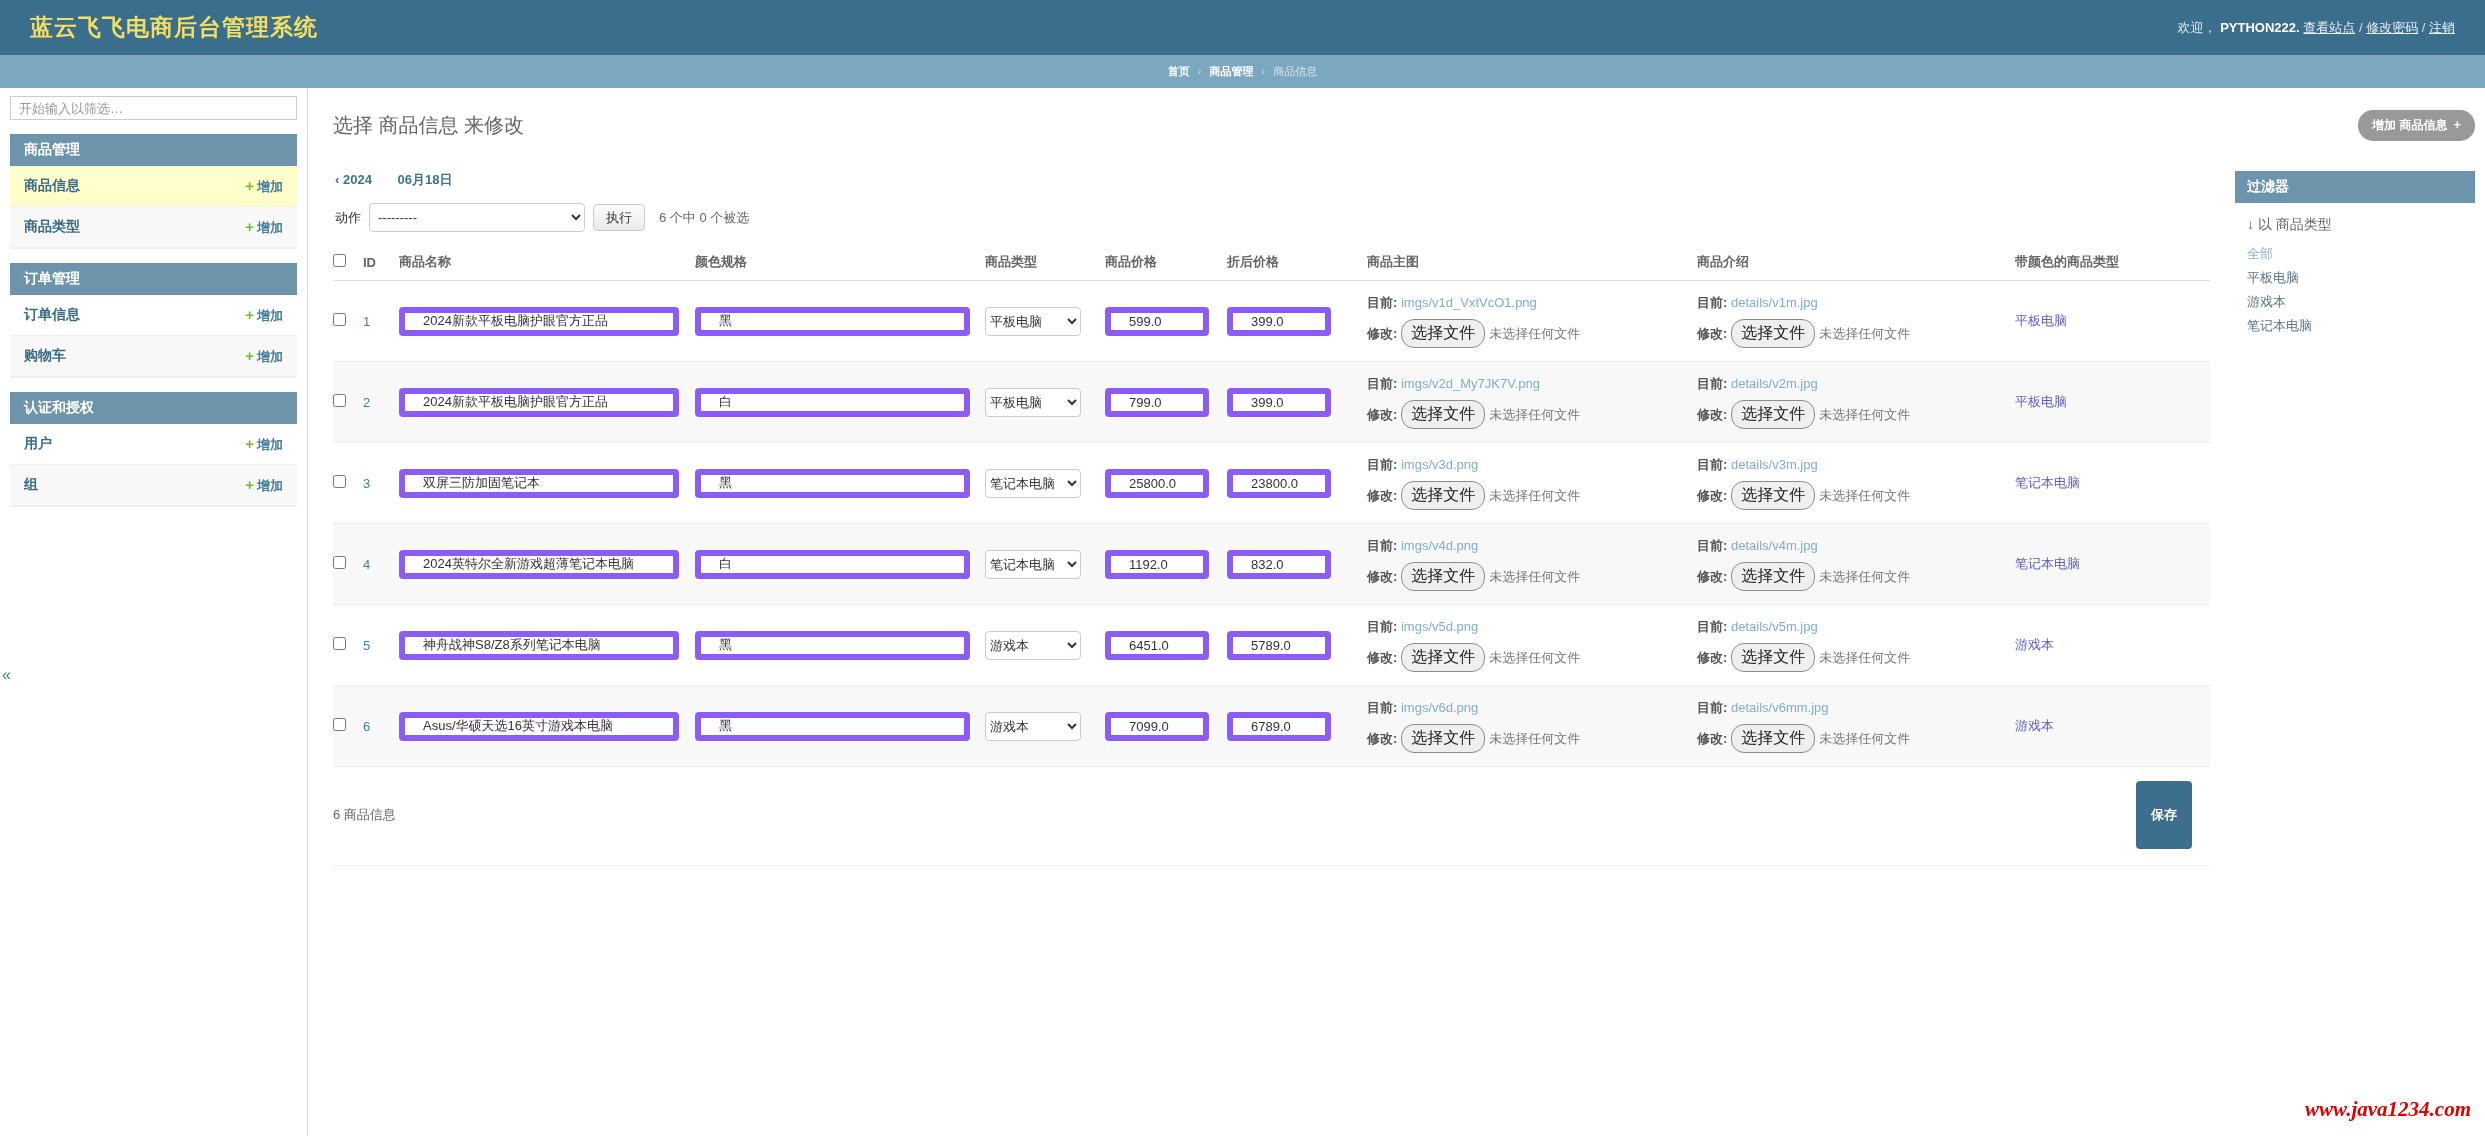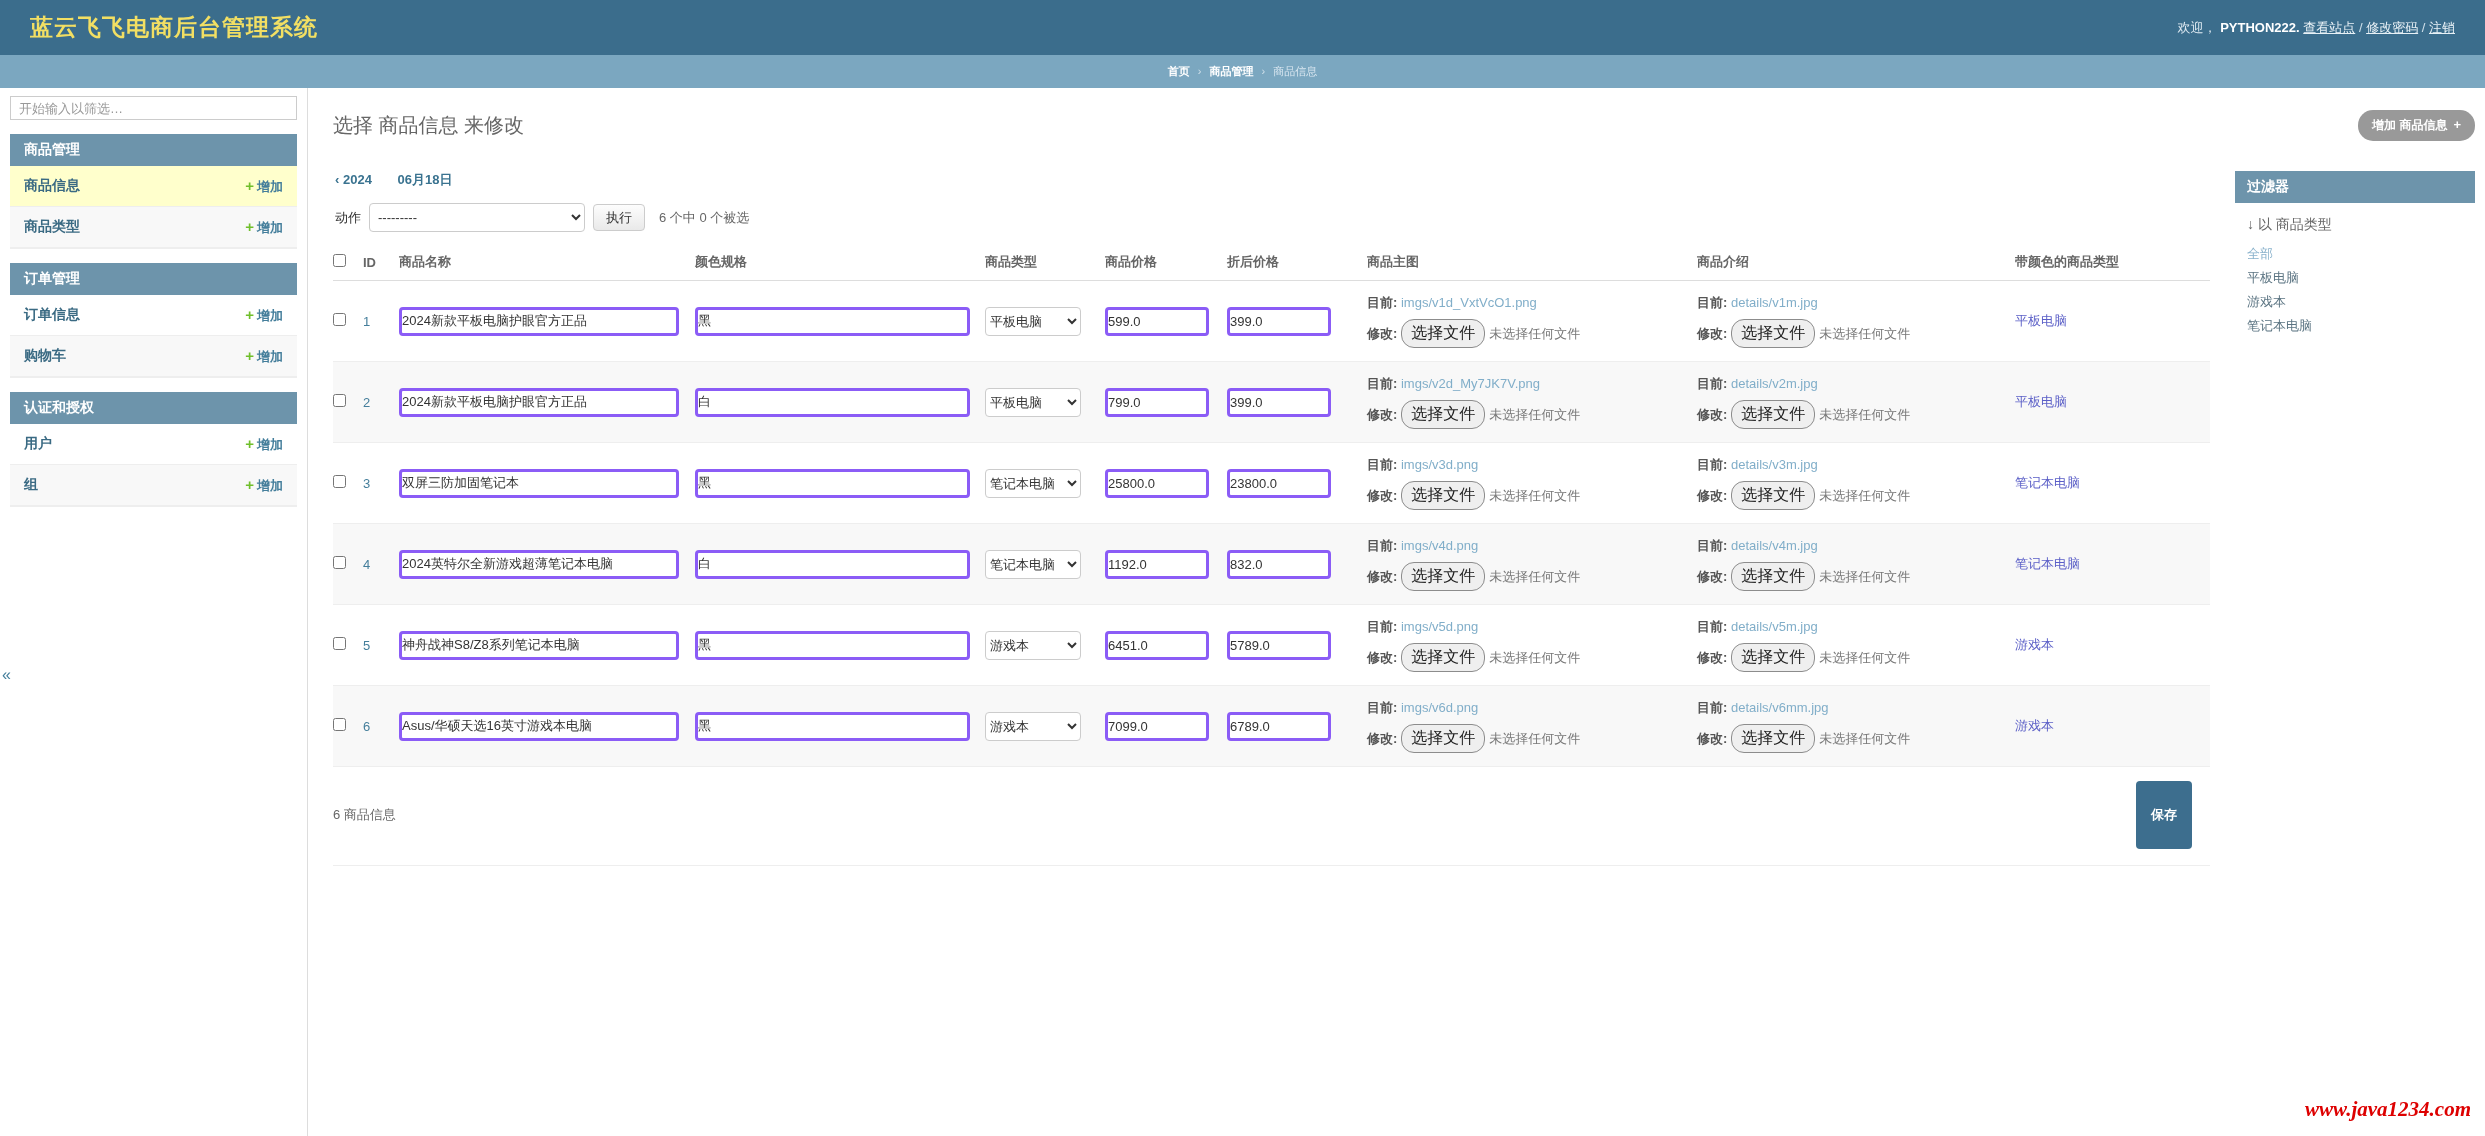--- a/index.html
+++ b/index.html
@@ -85,21 +85,21 @@
   #result-table{width:100%;border-collapse:collapse;}
   #result-table th{font-size:13px;color:#666;font-weight:bold;text-align:left;
     padding:9px 10px 9px 0;border-bottom:1px solid #ddd;white-space:nowrap;}
   #result-table td, #result-table tbody th{padding:13px 10px 13px 0;vertical-align:middle;
     border-bottom:1px solid #eee;font-weight:normal;text-align:left;}
   #result-table tbody tr:nth-child(even){background:#f8f8f8;}
   .col-cb{width:30px;} .col-id{width:36px;} .col-name{width:296px;} .col-color{width:290px;}
   .col-type{width:120px;} .col-price{width:122px;} .col-discount{width:140px;}
   .col-main{width:330px;} .col-detail{width:318px;}
   .id-link{color:var(--link);}
-  .vtext{height:29px;border:3px solid #8b5cf6;border-radius:4px;padding:0 0;font-size:13px;color:#333;}
+  .vtext{height:29px;border:6px solid #8b5cf6;border-radius:4px;padding:0 18px;font-size:13px;color:#333;}
   .name-input{width:280px;} .color-input{width:275px;}
   .num-input{width:104px;}
   .type-select{width:96px;height:29px;border:1px solid #ccc;border-radius:4px;
     font-size:13px;color:#333;background:#fff;}
   .file-cell .fline{white-space:nowrap;}
   .file-cell .fline + .fline{margin-top:7px;}
   .flabel{font-weight:bold;color:#555;}
   .file-link{color:var(--file-link);}
   .file-btn{display:inline-block;border:1px solid #8c8c8c;background:#efefef;
     border-radius:13px;padding:3px 9px;font-size:16px;color:#222;cursor:pointer;margin:0 4px;}

